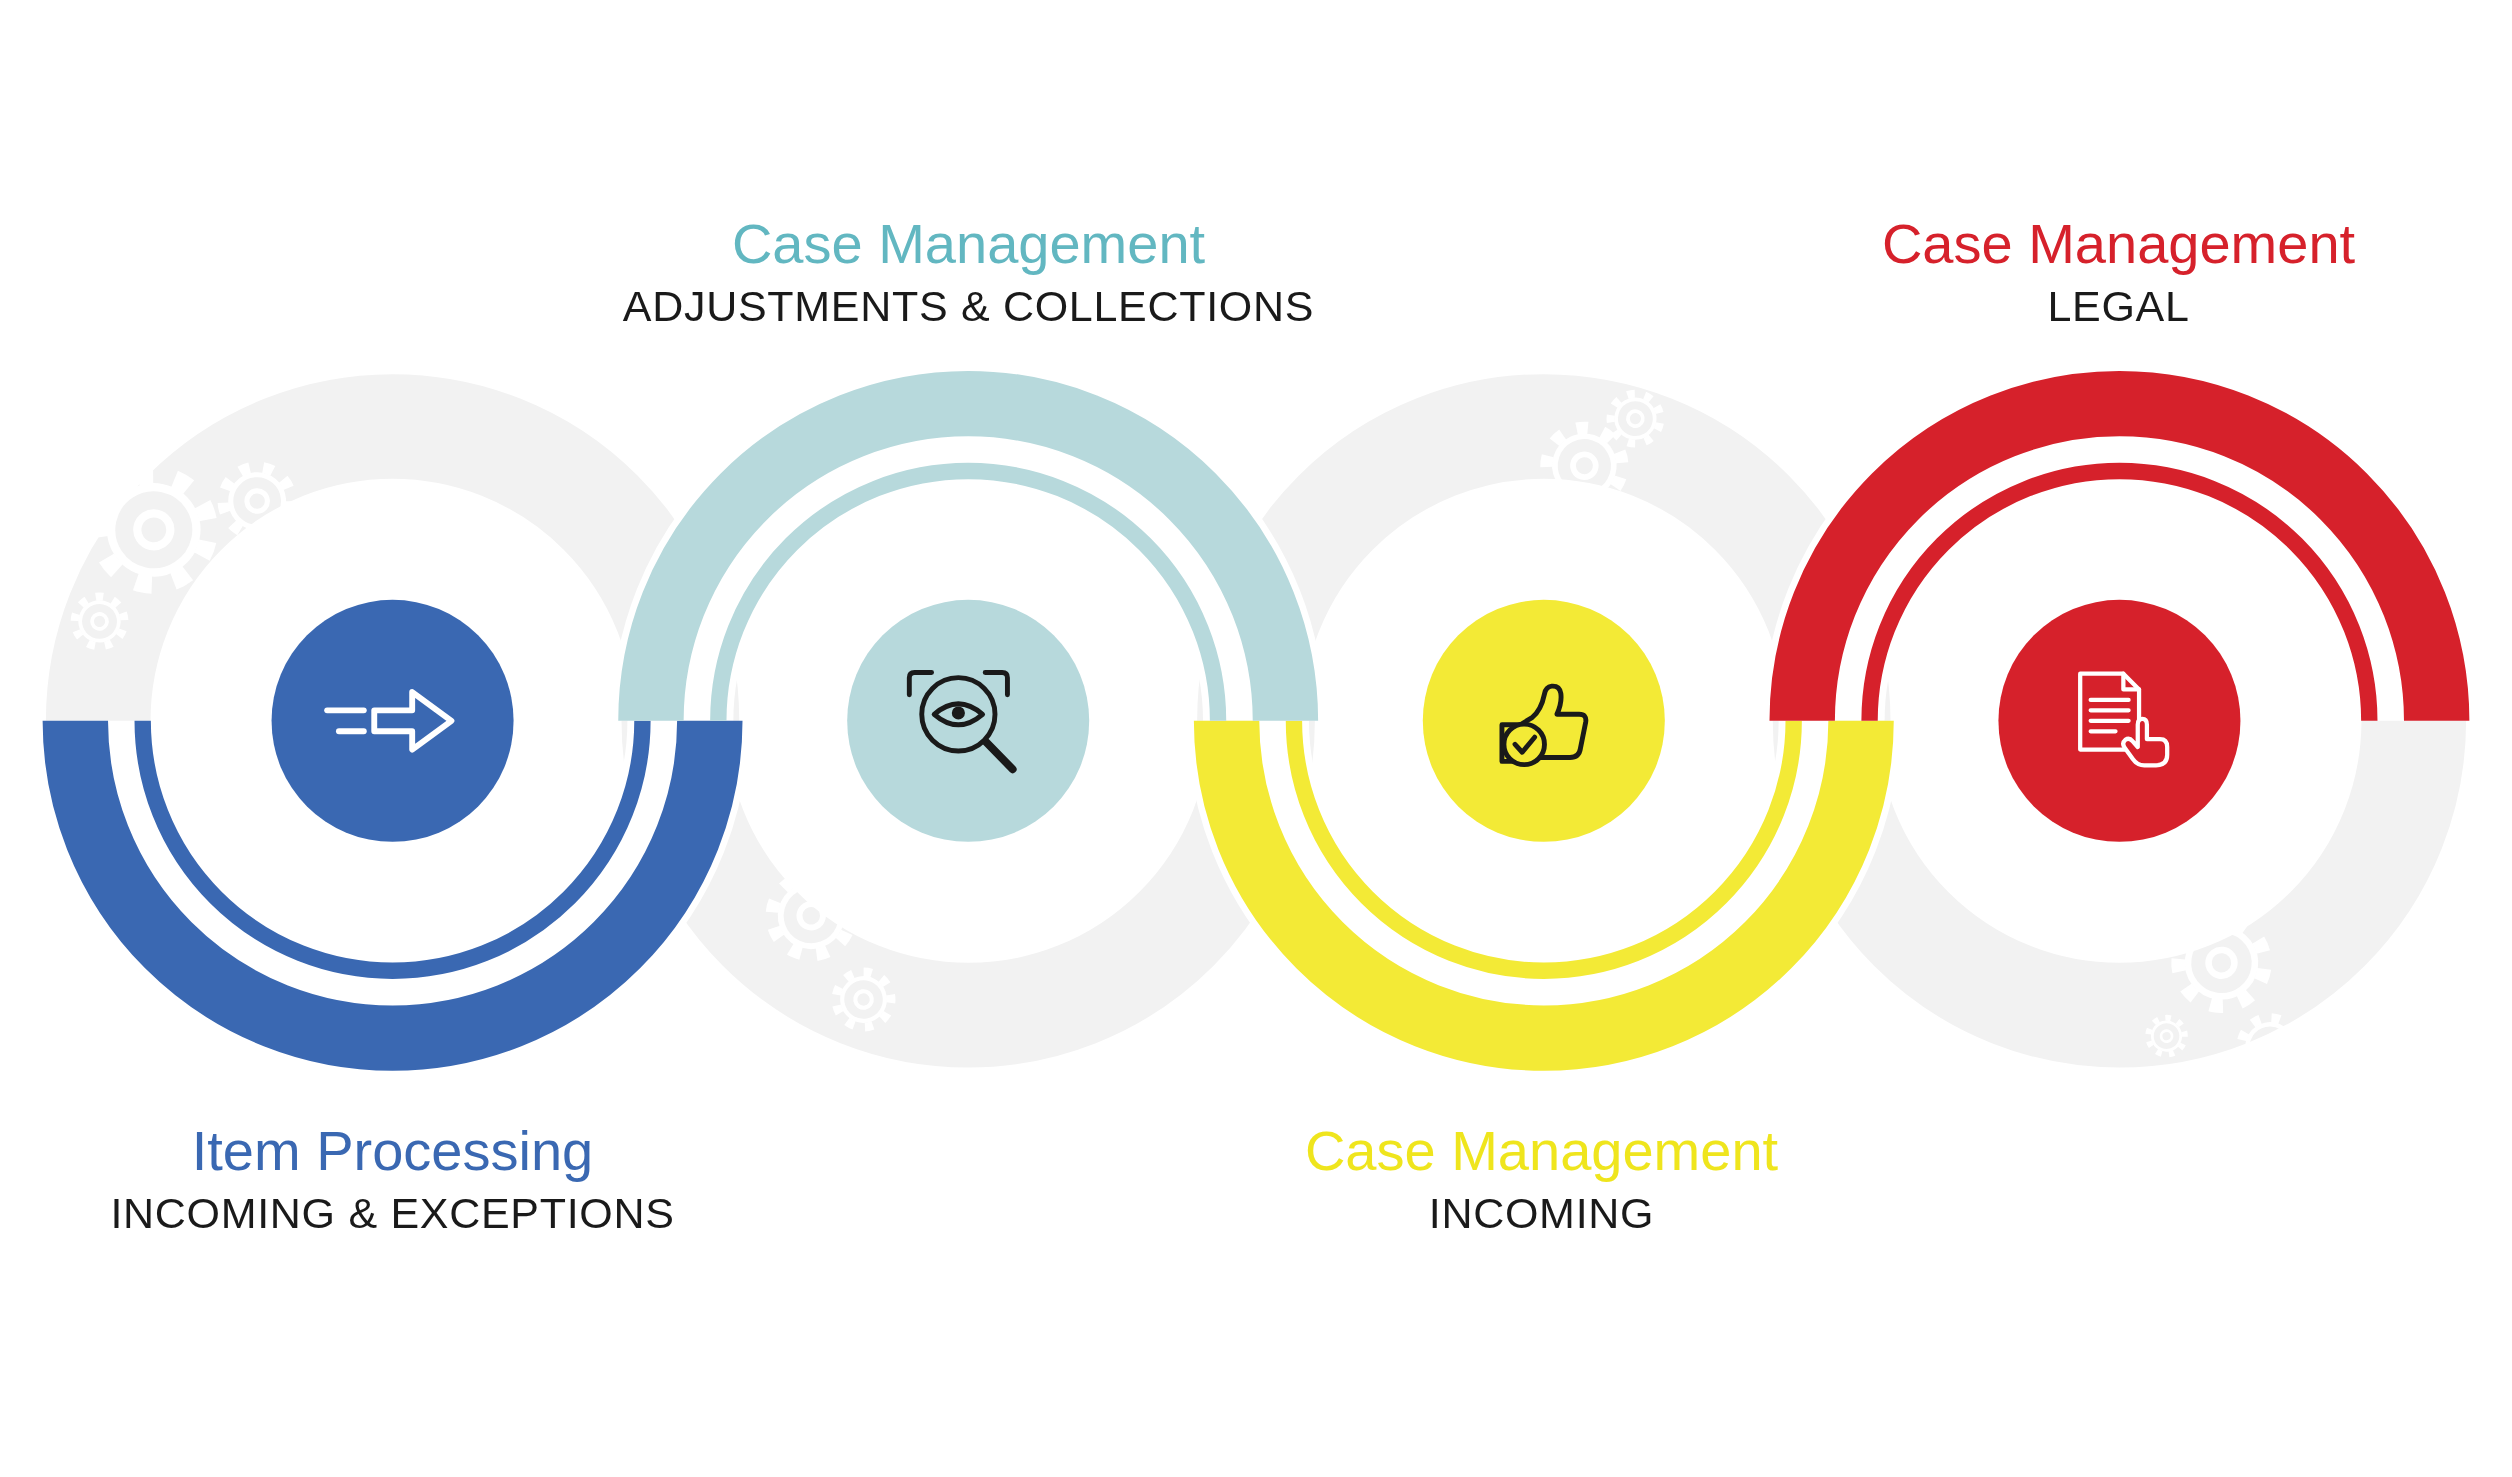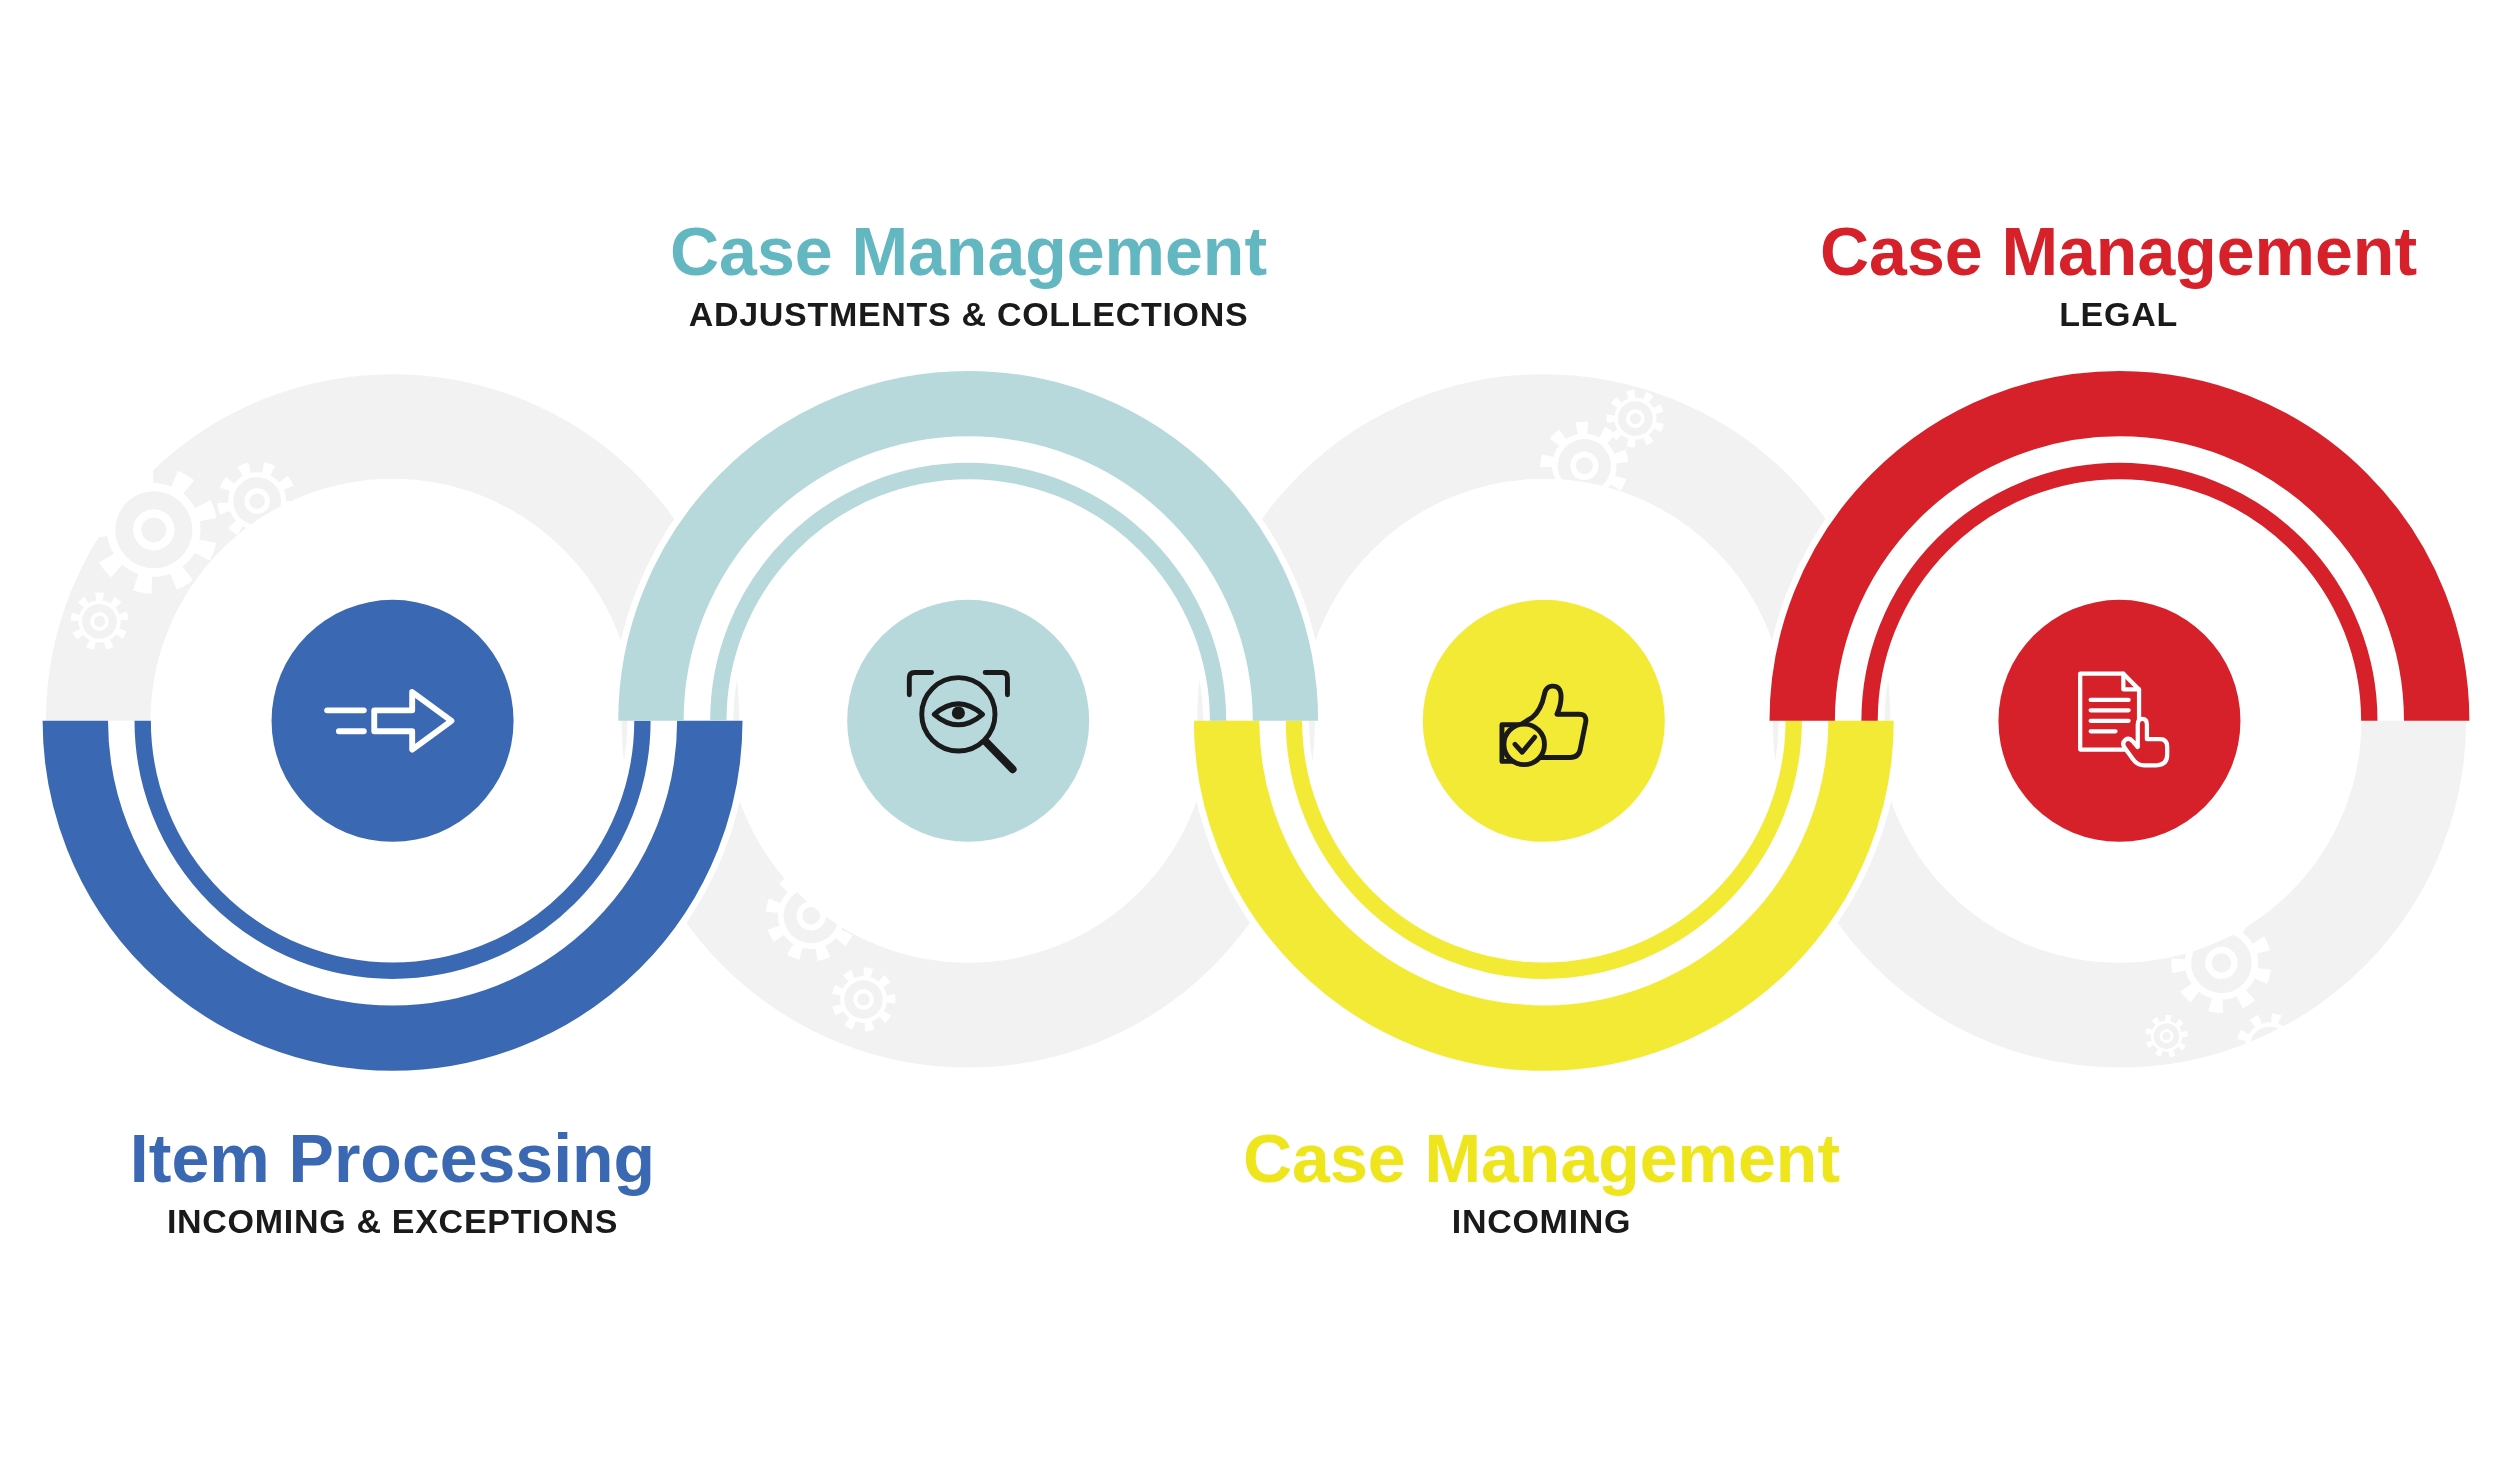--- a/index.html
+++ b/index.html
@@ -26,22 +26,22 @@
   .i-white{stroke:#ffffff;fill:none;stroke-width:9px;stroke-linejoin:round;stroke-linecap:round;}
   .i-ink{stroke:var(--ink);fill:none;stroke-width:7.5px;stroke-linejoin:round;stroke-linecap:round;}
   .i-ink-fill{fill:var(--ink);stroke:none;}
   .i-handle{stroke:var(--ink);stroke-width:12px;stroke-linecap:round;}
   .chk{fill:var(--yellow);stroke:var(--ink);stroke-width:7.5px;}
   .i-doc{stroke:#ffffff;fill:none;stroke-width:6.5px;stroke-linejoin:round;stroke-linecap:round;}
   .i-hand{stroke:#ffffff;fill:var(--red);stroke-width:6.5px;stroke-linejoin:round;stroke-linecap:round;}
 
   
   .label{position:absolute;width:1047px;text-align:center;}
-  .title{font-weight:bold;font-size:68px;line-height:1.12;}
-  .subtitle{font-size:34px;line-height:1.2;margin-top:5.2px;color:var(--ink);letter-spacing:0.7px;font-weight:bold;}
+  .title{font-weight:normal;font-size:56px;line-height:1.12;}
+  .subtitle{font-size:43px;line-height:1.2;margin-top:5.2px;color:var(--ink);letter-spacing:0.7px;}
   .t-blue{color:var(--blue);}
   .t-teal{color:var(--teal_heading);}
   .t-yellow{color:var(--yellow_heading);}
   .t-red{color:var(--red);}
   .lbl-s1{left:-131px;top:1120px;}
   .lbl-s2{left:445px;top:213px;}
   .lbl-s3{left:1018px;top:1120px;}
   .lbl-s4{left:1595px;top:213px;}
 </style>
 </head>

